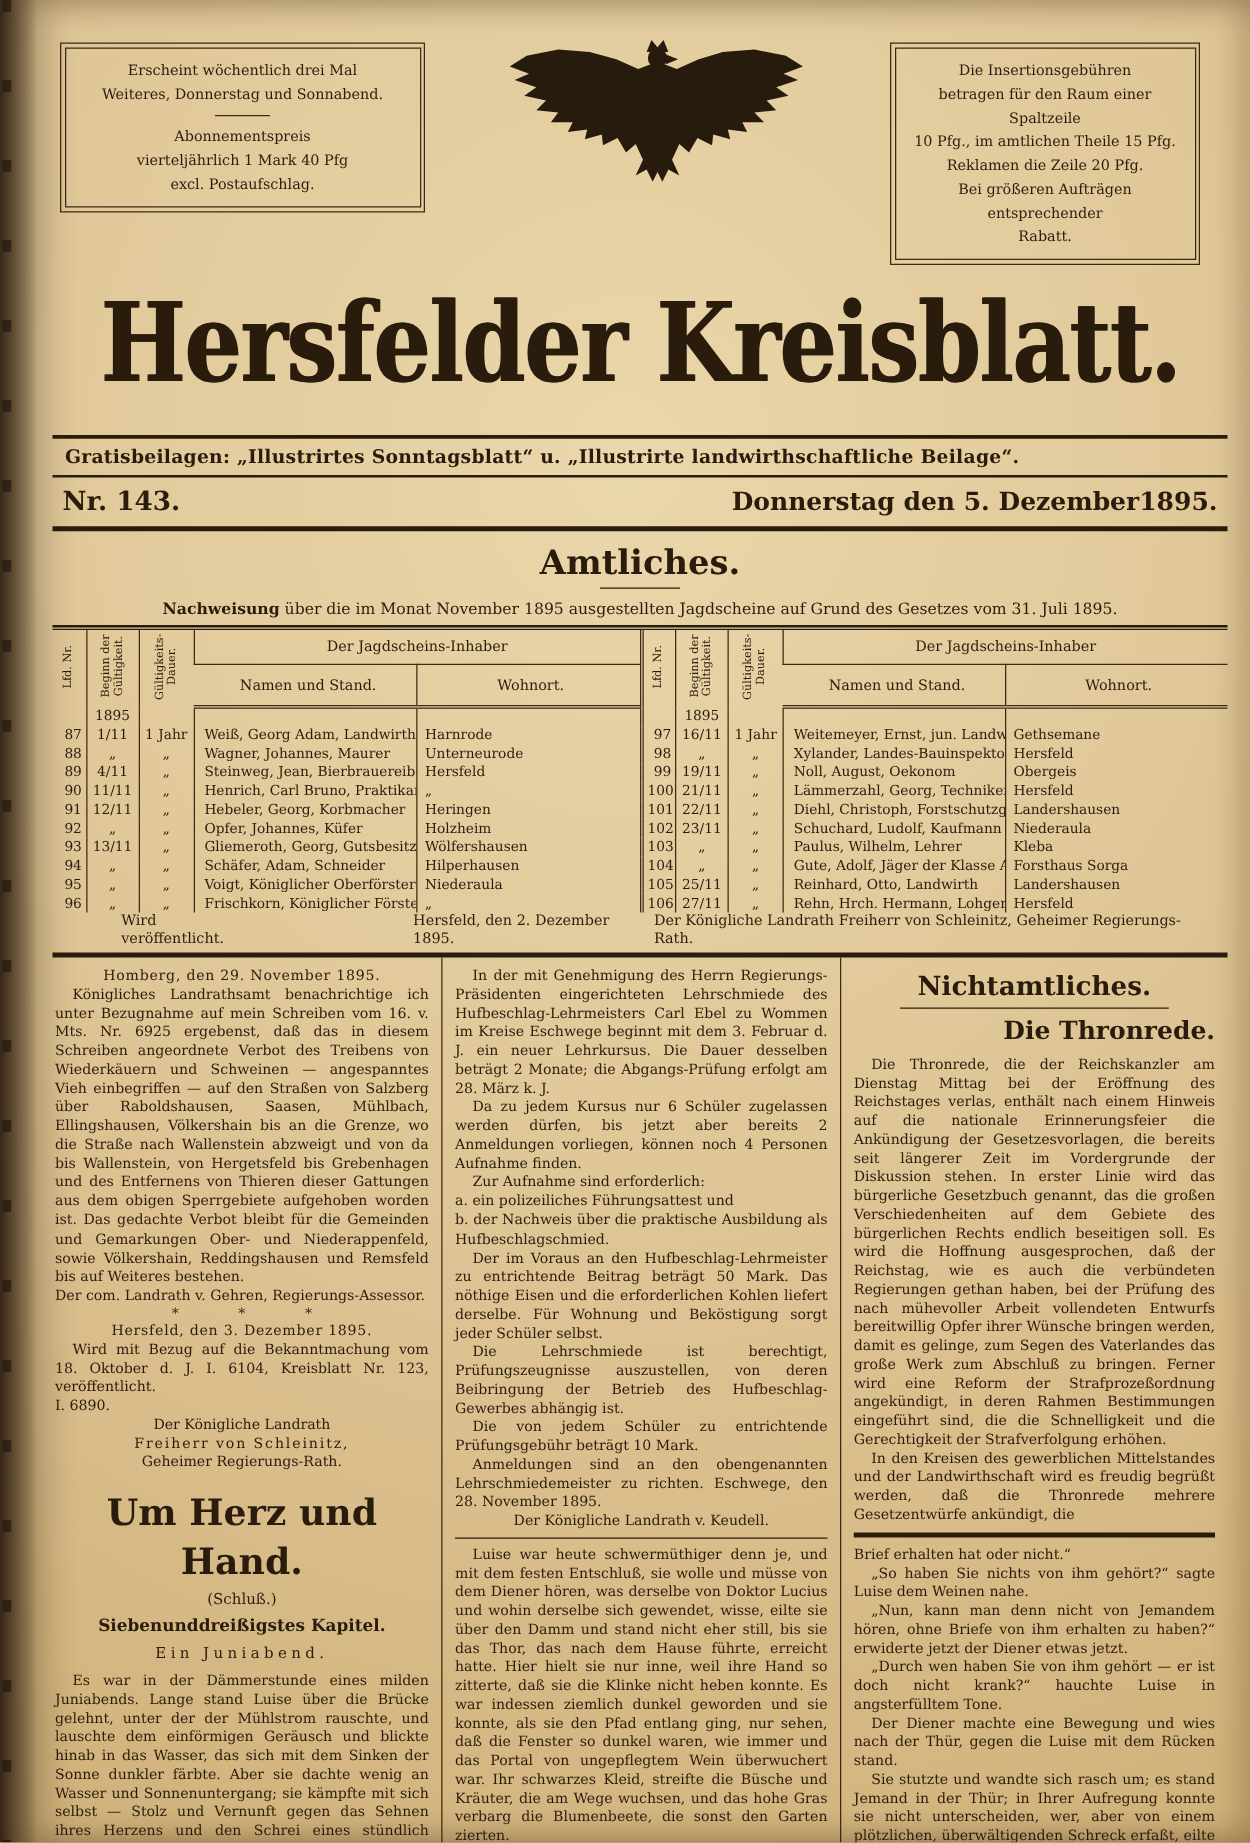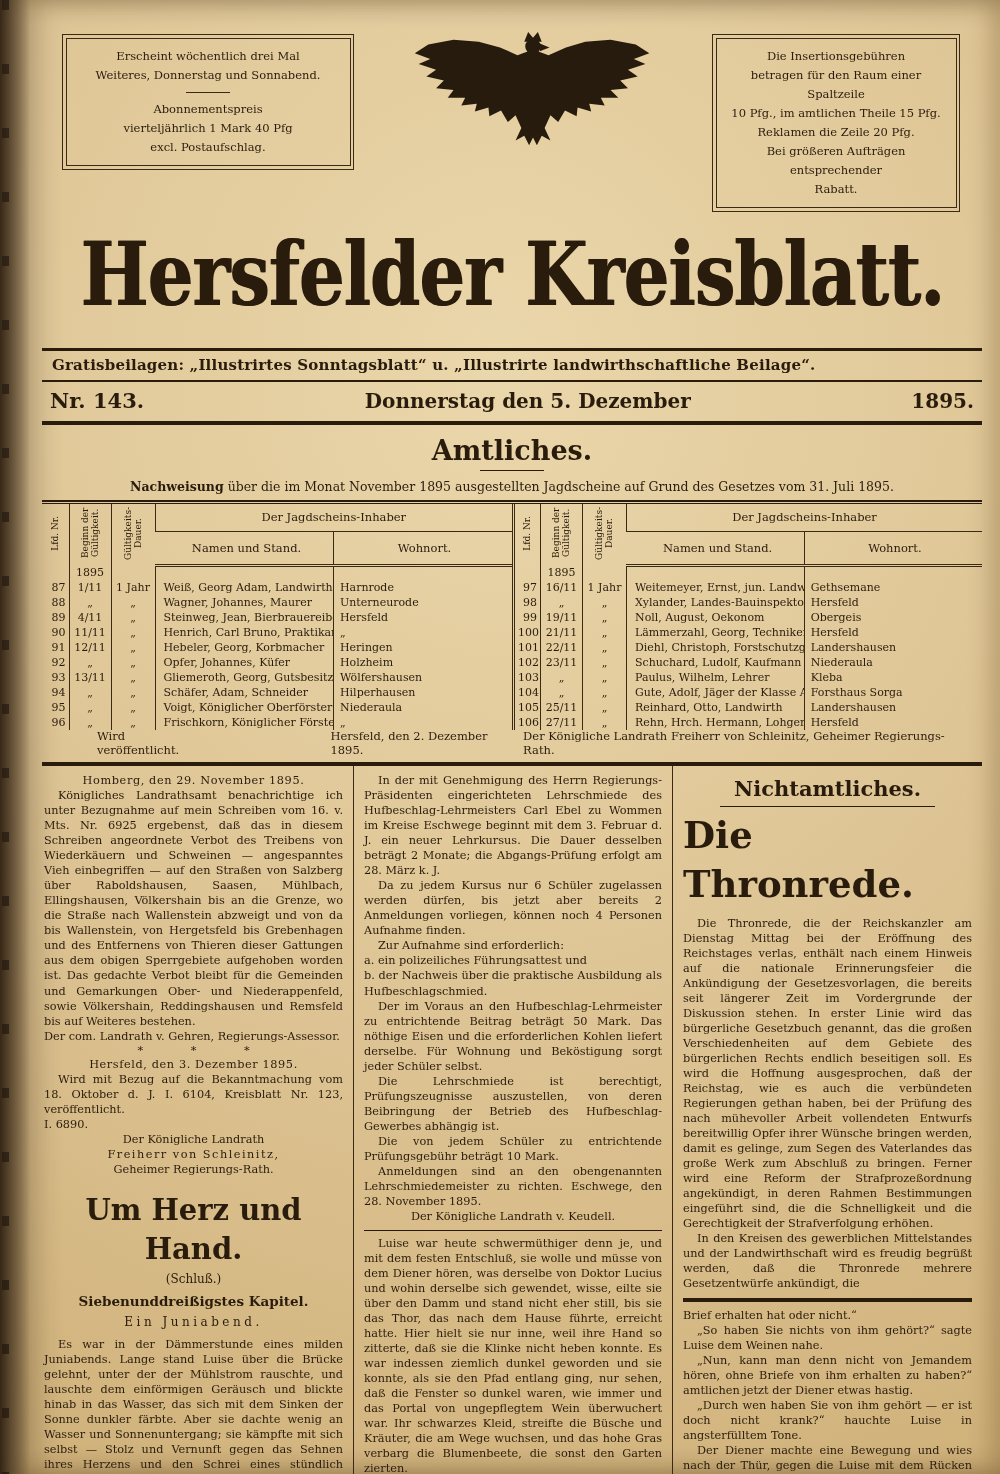--- a/index.html
+++ b/index.html
@@ -31,21 +31,21 @@
     background:repeating-linear-gradient(180deg, rgba(15,8,3,.75) 0 10px, rgba(15,8,3,0) 10px 64px);
   }
   
   .head-row{display:flex;align-items:flex-start;margin-top:26px;}
   .notice-box{
     position:relative;border:1px solid var(--rule);
     padding:12px 10px;text-align:center;
     font-size:11.5px;line-height:1.65;
   }
   .notice-box::after{content:"";position:absolute;inset:2.5px;border:1px solid var(--rule);pointer-events:none;}
-  .box-left{width:292px;margin-left:20px;}
+  .box-left{width:292px;margin-left:6px;}
   .box-right{width:248px;margin-right:22px;}
   .box-rule{width:44px;border-top:1px solid var(--rule);margin:7px auto;}
   .eagle-wrap{flex:1;display:flex;justify-content:center;align-items:flex-start;margin-top:-4px;}
   .eagle-wrap svg{width:258px;height:126px;fill:#271b0d;}
   
   .masthead{
     text-align:center;font-weight:bold;font-size:72px;line-height:1;
     letter-spacing:-1px;
     padding:30px 0 34px;
     transform:scaleY(1.22);transform-origin:50% 60%;
@@ -55,21 +55,21 @@
   .rule.r25{height:3px;}
   .rule.r15{height:2px;}
   .rule.r40{height:4px;}
   .dblline{border-top:2px solid var(--ink);border-bottom:1px solid var(--ink);height:4px;}
   .subtitle{
     text-align:left;font-weight:bold;font-size:15px;letter-spacing:.2px;
     padding:5px 4px 6px 10px;
   }
   .issue-row{display:flex;align-items:baseline;font-weight:bold;padding:6px 8px 8px;}
   .issue-no{font-size:21px;}
-  .issue-date{flex:1;text-align:center;font-size:20px;}
+  .issue-date{flex:1;text-align:right;font-size:20px;}
   .issue-year{font-size:20px;}
   
   .sec-title{text-align:center;font-weight:bold;font-size:27px;margin-top:10px;}
   .short-rule{width:64px;border-top:1.5px solid var(--ink);margin:4px auto 8px;}
   .nachweisung{text-align:center;font-size:12.5px;margin:2px 0 6px;}
   .nachweisung b{font-weight:bold;}
   
   .jagd-wrap{margin-top:2px;}
   .jagd-tables{display:flex;}
   table.jtable{border-collapse:collapse;width:470px;font-size:11px;table-layout:fixed;}
@@ -101,21 +101,21 @@
   .col2{width:319px;border-left:1px solid var(--rule);}
   .col3{flex:1;border-left:1px solid var(--rule);}
   .col p{margin:0;text-indent:14px;}
   .col p.noindent{text-indent:0;}
   .col p.center{text-align:center;text-indent:0;}
   .col p.dateline{text-align:center;text-indent:0;letter-spacing:.6px;}
   .col p.stars{text-align:center;text-indent:0;letter-spacing:22px;line-height:1;margin:1px 0 1px 22px;}
   .col p.sig{text-align:center;text-indent:0;letter-spacing:1.5px;}
   .nicht-title{text-align:center;font-weight:bold;font-size:21px;margin-top:2px;}
   .nicht-title span{display:inline-block;border-bottom:1px solid var(--ink);padding:0 14px 3px;}
-  .thron-title{text-align:left;font-weight:bold;font-size:37px;margin:4px 0 6px;}
+  .thron-title{text-align:right;font-weight:bold;font-size:20px;margin:4px 0 6px;}
   .rule-heavy{height:3.5px;background:var(--ink);margin:7px 0 6px;}
   .rule-thin{height:1px;background:var(--ink);margin:6px 0 5px;}
   
   .novel-head{margin-top:14px;text-align:center;}
   .novel-title{font-weight:bold;font-size:29px;letter-spacing:0px;}
   .novel-sub1{font-size:12px;margin-top:4px;}
   .novel-sub2{font-size:13.5px;font-weight:bold;margin-top:5px;}
   .novel-sub3{font-size:12px;letter-spacing:3.5px;margin:4px 0 6px;}
 </style>
 </head>
@@ -424,21 +424,21 @@
       <div class="nicht-title"><span>Nichtamtliches.</span></div>
       <div class="thron-title">Die Thronrede.</div>
       <div>
           <p>Die Thronrede, die der Reichskanzler am Dienstag Mittag bei der Eröffnung des Reichstages verlas, enthält nach einem Hinweis auf die nationale Erinnerungsfeier die Ankündigung der Gesetzesvorlagen, die bereits seit längerer Zeit im Vordergrunde der Diskussion stehen. In erster Linie wird das bürgerliche Gesetzbuch genannt, das die großen Verschiedenheiten auf dem Gebiete des bürgerlichen Rechts endlich beseitigen soll.  Es wird die Hoffnung ausgesprochen, daß der Reichstag, wie es auch die verbündeten Regierungen gethan haben, bei der Prüfung des nach mühevoller Arbeit vollendeten Entwurfs bereitwillig Opfer ihrer Wünsche bringen werden, damit es gelinge, zum Segen des Vaterlandes das große Werk zum Abschluß zu bringen.  Ferner wird eine Reform der Strafprozeßordnung angekündigt, in deren Rahmen Bestimmungen eingeführt sind, die die Schnelligkeit und die Gerechtigkeit der Strafverfolgung erhöhen.</p>
           <p>In den Kreisen des gewerblichen Mittelstandes und der Landwirthschaft wird es freudig begrüßt werden, daß die Thronrede mehrere Gesetzentwürfe ankündigt, die</p>
         </div>
       <div class="rule-heavy"></div>
       <div>
           <p class="noindent">Brief erhalten hat oder nicht.“</p>
           <p>„So haben Sie nichts von ihm gehört?“ sagte Luise dem Weinen nahe.</p>
-          <p>„Nun, kann man denn nicht von Jemandem hören, ohne Briefe von ihm erhalten zu haben?“ amtlichen jetzt der Diener etwas hastig.</p>
+          <p>„Nun, kann man denn nicht von Jemandem hören, ohne Briefe von ihm erhalten zu haben?“ erwiderte jetzt der Diener etwas jetzt.</p>
           <p>„Durch wen haben Sie von ihm gehört — er ist doch nicht krank?“ hauchte Luise in angsterfülltem Tone.</p>
           <p>Der Diener machte eine Bewegung und wies nach der Thür, gegen die Luise mit dem Rücken stand.</p>
           <p>Sie stutzte und wandte sich rasch um; es stand Jemand in der Thür; in Ihrer Aufregung konnte sie nicht unterscheiden, wer, aber von einem plötzlichen, überwältigenden Schreck erfaßt, eilte sie, die Thür zu erreichen und hinaus in das Freie zu kommen.  Aber dieser Jemand auf der Thürschwelle erfaßte ihre Hand und hielt sie fest.</p>
         </div>
 
     </div>
 
   </div>
 </div>
 

